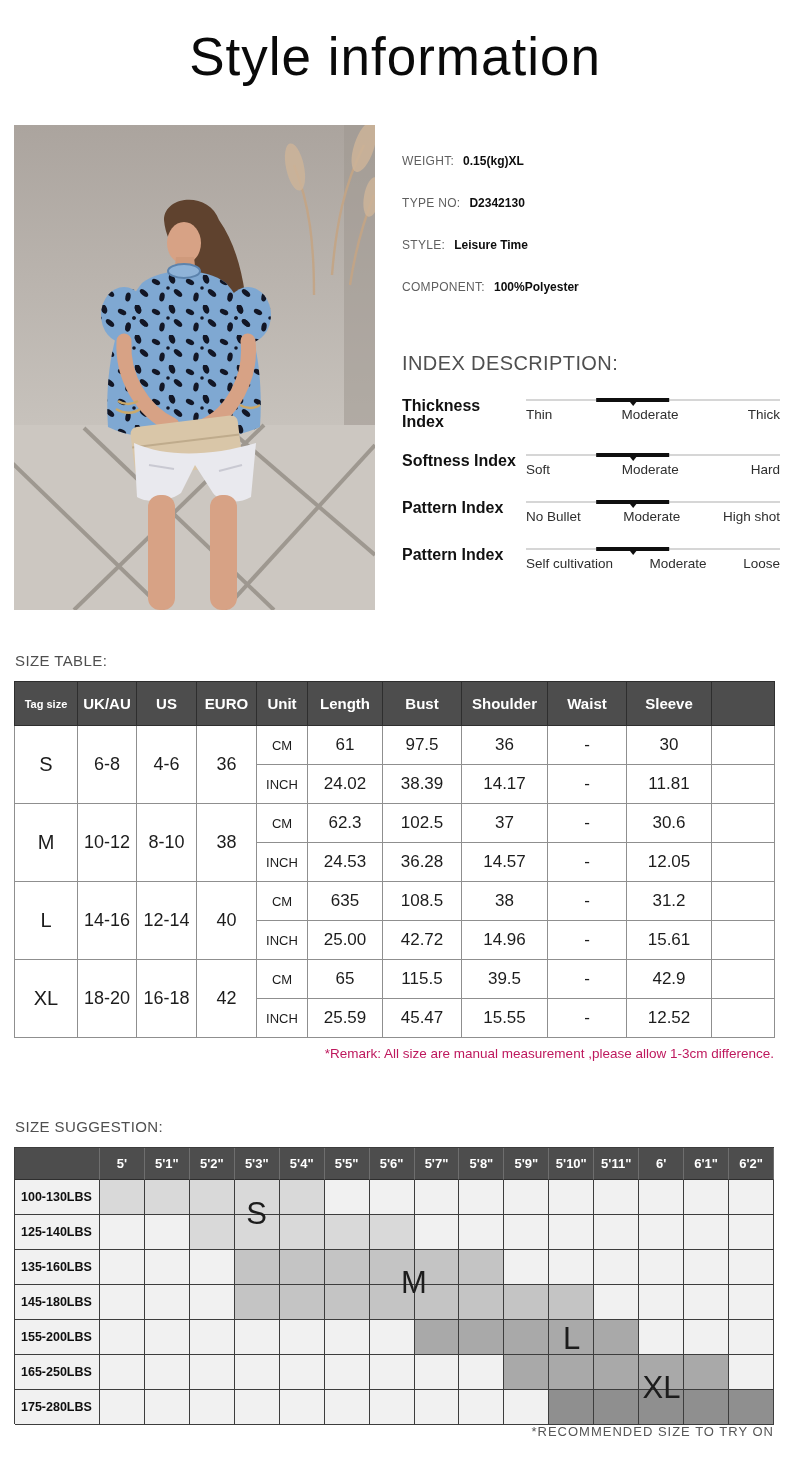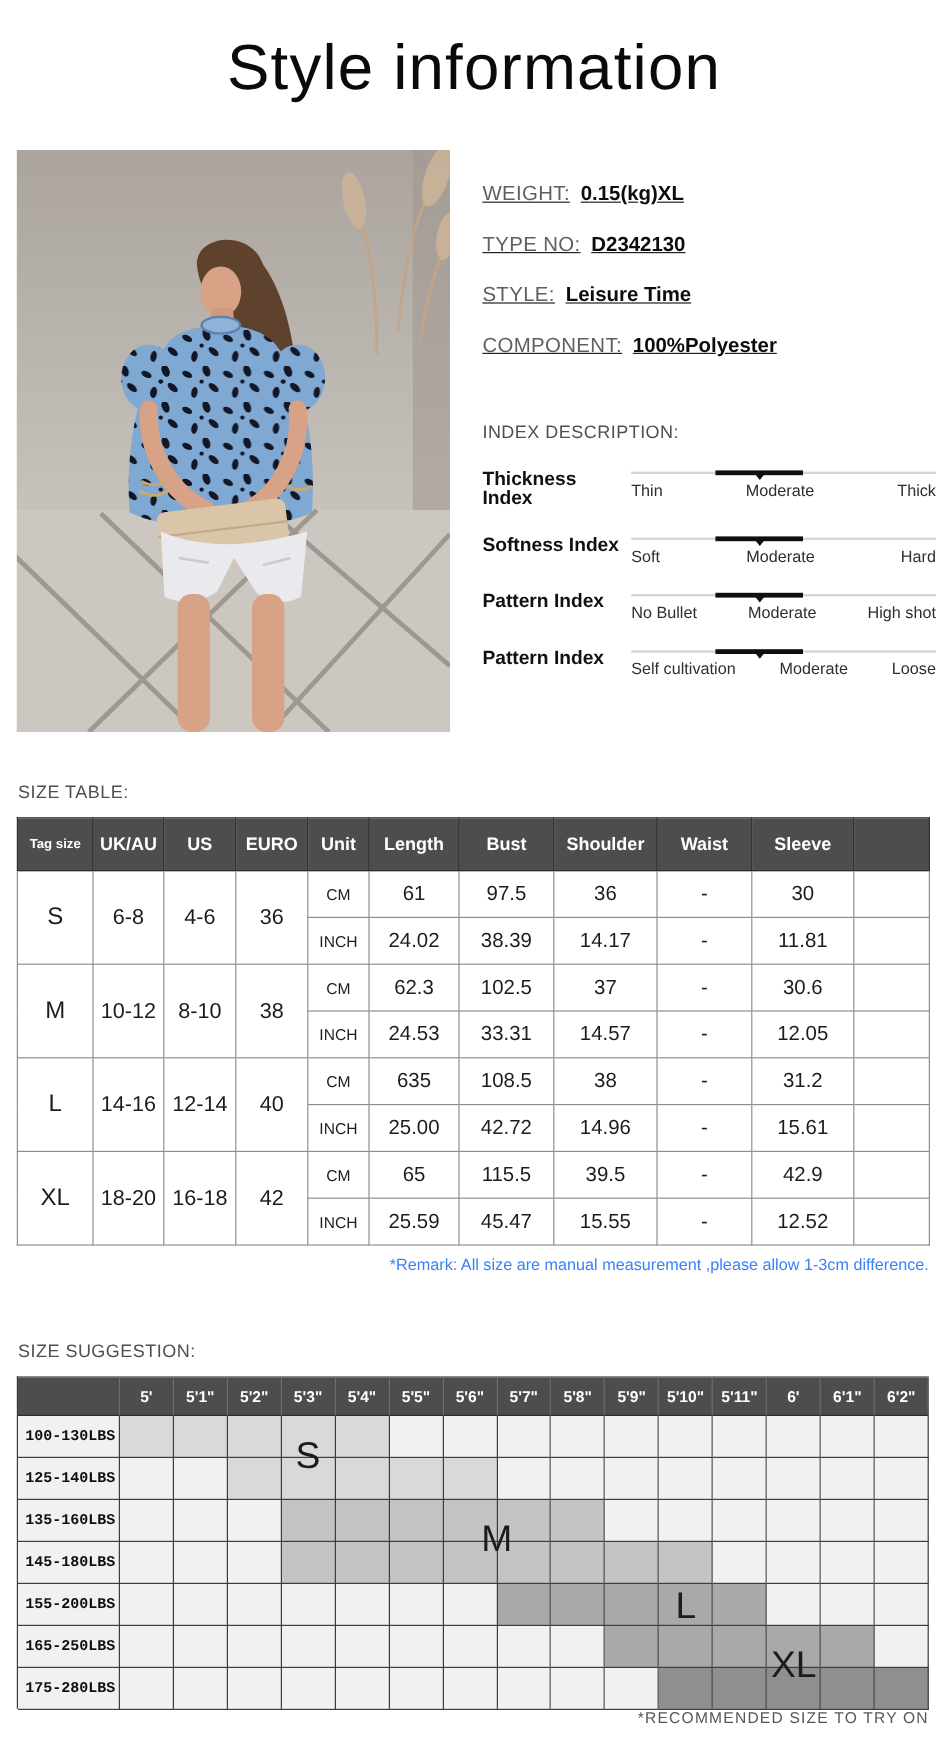--- a/index.html
+++ b/index.html
@@ -7,27 +7,27 @@
   .page{position:absolute;inset:0;overflow:hidden;}
 
   .title{position:absolute;top:26px;left:0;width:790px;text-align:center;
          font-size:53px;font-weight:400;letter-spacing:1px;color:#0a0a0a;}
 
   
   .photo{position:absolute;left:14px;top:125px;width:361px;height:485px;overflow:hidden;background:#b9b3ad;}
 
   
   .details{position:absolute;left:402px;top:153px;width:380px;}
-  .detail-row{margin-bottom:25px;font-size:17px;line-height:17px;text-decoration:underline;}
+  .detail-row{margin-bottom:25px;font-size:12px;line-height:17px;}
   .detail-label{color:#5f5f5f;letter-spacing:.3px;}
   .detail-value{color:#0d0d0d;font-weight:bold;margin-left:9px;}
 
   
   .index{position:absolute;left:402px;top:352px;width:378px;}
-  .index-heading{font-size:15px;color:#4f4f4f;letter-spacing:.4px;margin-bottom:9px;}
+  .index-heading{font-size:20px;color:#4f4f4f;letter-spacing:.4px;margin-bottom:9px;}
   .idx-row{display:flex;margin-top:21px;}
   .idx-label{width:124px;flex:0 0 124px;font-size:16px;font-weight:bold;color:#111;line-height:16px;padding-top:2px;}
   .idx-slider{flex:1;position:relative;}
   .idx-track{position:relative;height:5px;margin-top:2px;}
   .idx-line{position:absolute;left:0;right:0;top:1px;height:2px;background:#d6d6d6;}
   .idx-bar{position:absolute;top:0;height:4px;width:29%;background:#0f0f0f;left:var(--pos);transform:translateX(-50%);}
   .idx-bar::after{content:'';position:absolute;left:50%;top:3px;margin-left:-4px;
                   border:4px solid transparent;border-top:5px solid #0f0f0f;}
   .idx-opts{display:flex;justify-content:space-between;margin-top:4px;font-size:13.5px;color:#2e2e2e;}
   .idx-row:nth-of-type(4) .idx-bar{--pos:54%;}
@@ -37,33 +37,33 @@
   .size-table{position:absolute;left:14px;top:681px;width:760px;border-collapse:collapse;table-layout:fixed;}
   .size-table th{background:#4d4d4d;color:#fff;font-size:15px;font-weight:bold;height:43px;
                  border:1px solid #2e2e2e;padding:0;}
   .size-table th:first-child{font-size:11px;}
   .size-table td{border:1px solid #8f8f8f;text-align:center;height:38px;padding:0;color:#1c1c1c;}
   .size-table td.tag{font-size:20px;}
   .size-table td.sz{font-size:18px;}
   .size-table td.unit{font-size:13px;}
   .size-table td.val{font-size:17px;}
   .st-remark{position:absolute;left:14px;top:1046px;width:760px;text-align:right;
-             font-size:13.5px;color:#3b82f6;}
+             font-size:13.5px;color:#be185d;}
 
   
   .sg-heading{position:absolute;left:15px;top:1118px;font-size:15px;color:#4f4f4f;letter-spacing:.4px;}
   .suggestion-wrap{position:absolute;left:14px;top:1147px;width:760px;height:277px;}
   .suggestion-grid{display:grid;width:100%;height:100%;
                    grid-template-columns:85px repeat(15,1fr);
                    grid-template-rows:32px repeat(7,35px);
                    border-top:1px solid #3d3d3d;border-left:1px solid #3d3d3d;box-sizing:border-box;}
   .sg-cell{border-right:1px solid #3d3d3d;border-bottom:1px solid #3d3d3d;background:#f1f1f1;}
   .sg-head{background:#4d4d4d;color:#fff;font-size:13px;font-weight:bold;
            display:flex;align-items:center;justify-content:center;border-right:1px solid #6e6e6e;border-bottom:1px solid #2e2e2e;}
-  .sg-weight{font-size:12.5px;font-weight:bold;color:#0f0f0f;display:flex;align-items:center;padding-left:6px;box-sizing:border-box;font-family:Liberation Mono, monospace;}
+  .sg-weight{font-size:12.5px;font-weight:bold;color:#0f0f0f;display:flex;align-items:center;padding-left:6px;box-sizing:border-box;}
   .sg-letter{position:absolute;transform:translate(-50%,-50%);font-size:31px;color:#1c1c1c;line-height:1;}
   .sg-note{position:absolute;left:14px;top:1424px;width:760px;text-align:right;
            font-size:13px;color:#565656;letter-spacing:1px;}
 </style>
 </head>
 <body>
 
 <div class="page">
 
   <div class="title">Style information</div>
@@ -267,21 +267,21 @@
           <td class="val">62.3</td>
           <td class="val">102.5</td>
           <td class="val">37</td>
           <td class="val">-</td>
           <td class="val">30.6</td>
           <td class="val"></td>
         </tr>
         <tr>
           <td class="unit">INCH</td>
           <td class="val">24.53</td>
-          <td class="val">33.31</td>
+          <td class="val">36.28</td>
           <td class="val">14.57</td>
           <td class="val">-</td>
           <td class="val">12.05</td>
           <td class="val"></td>
         </tr>
         <tr>
           <td class="tag" rowspan="2">L</td>
           <td class="sz" rowspan="2">14-16</td>
           <td class="sz" rowspan="2">12-14</td>
           <td class="sz" rowspan="2">40</td>

